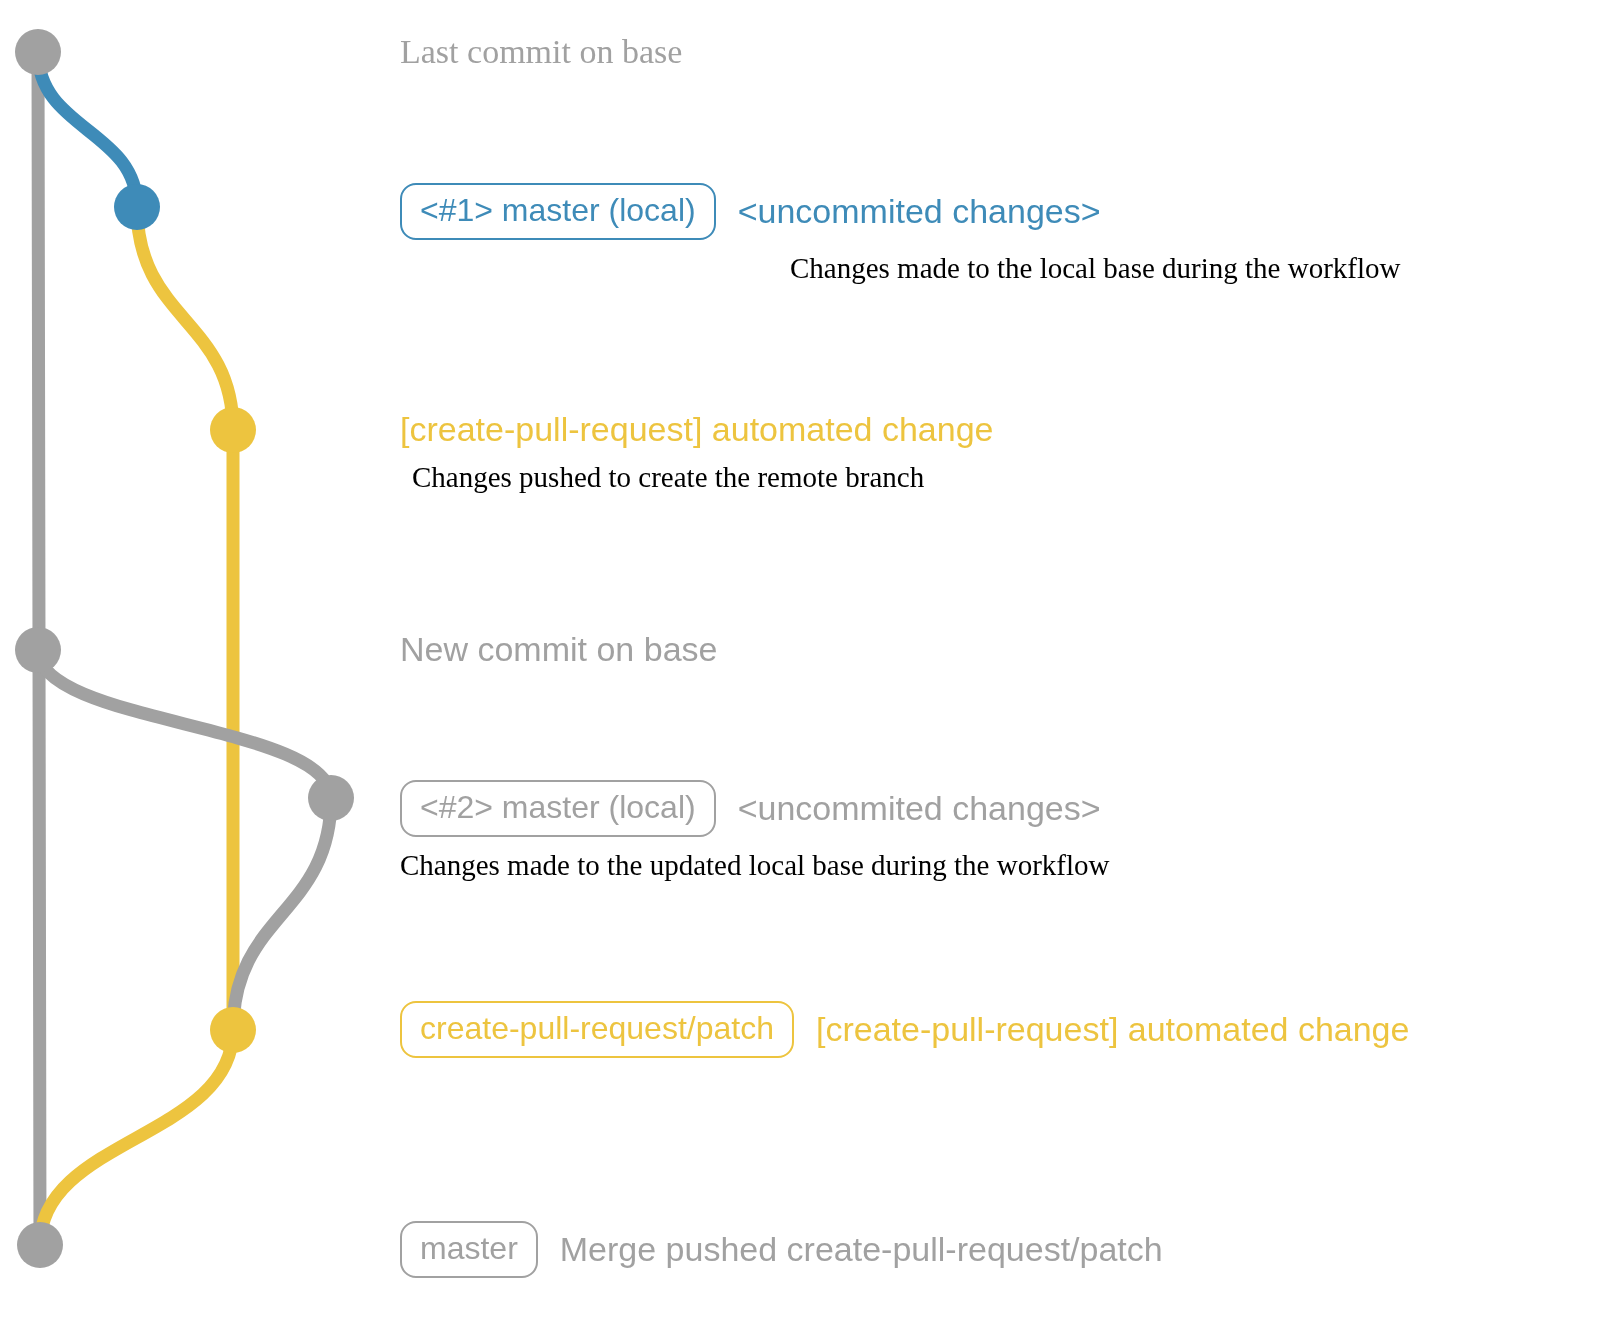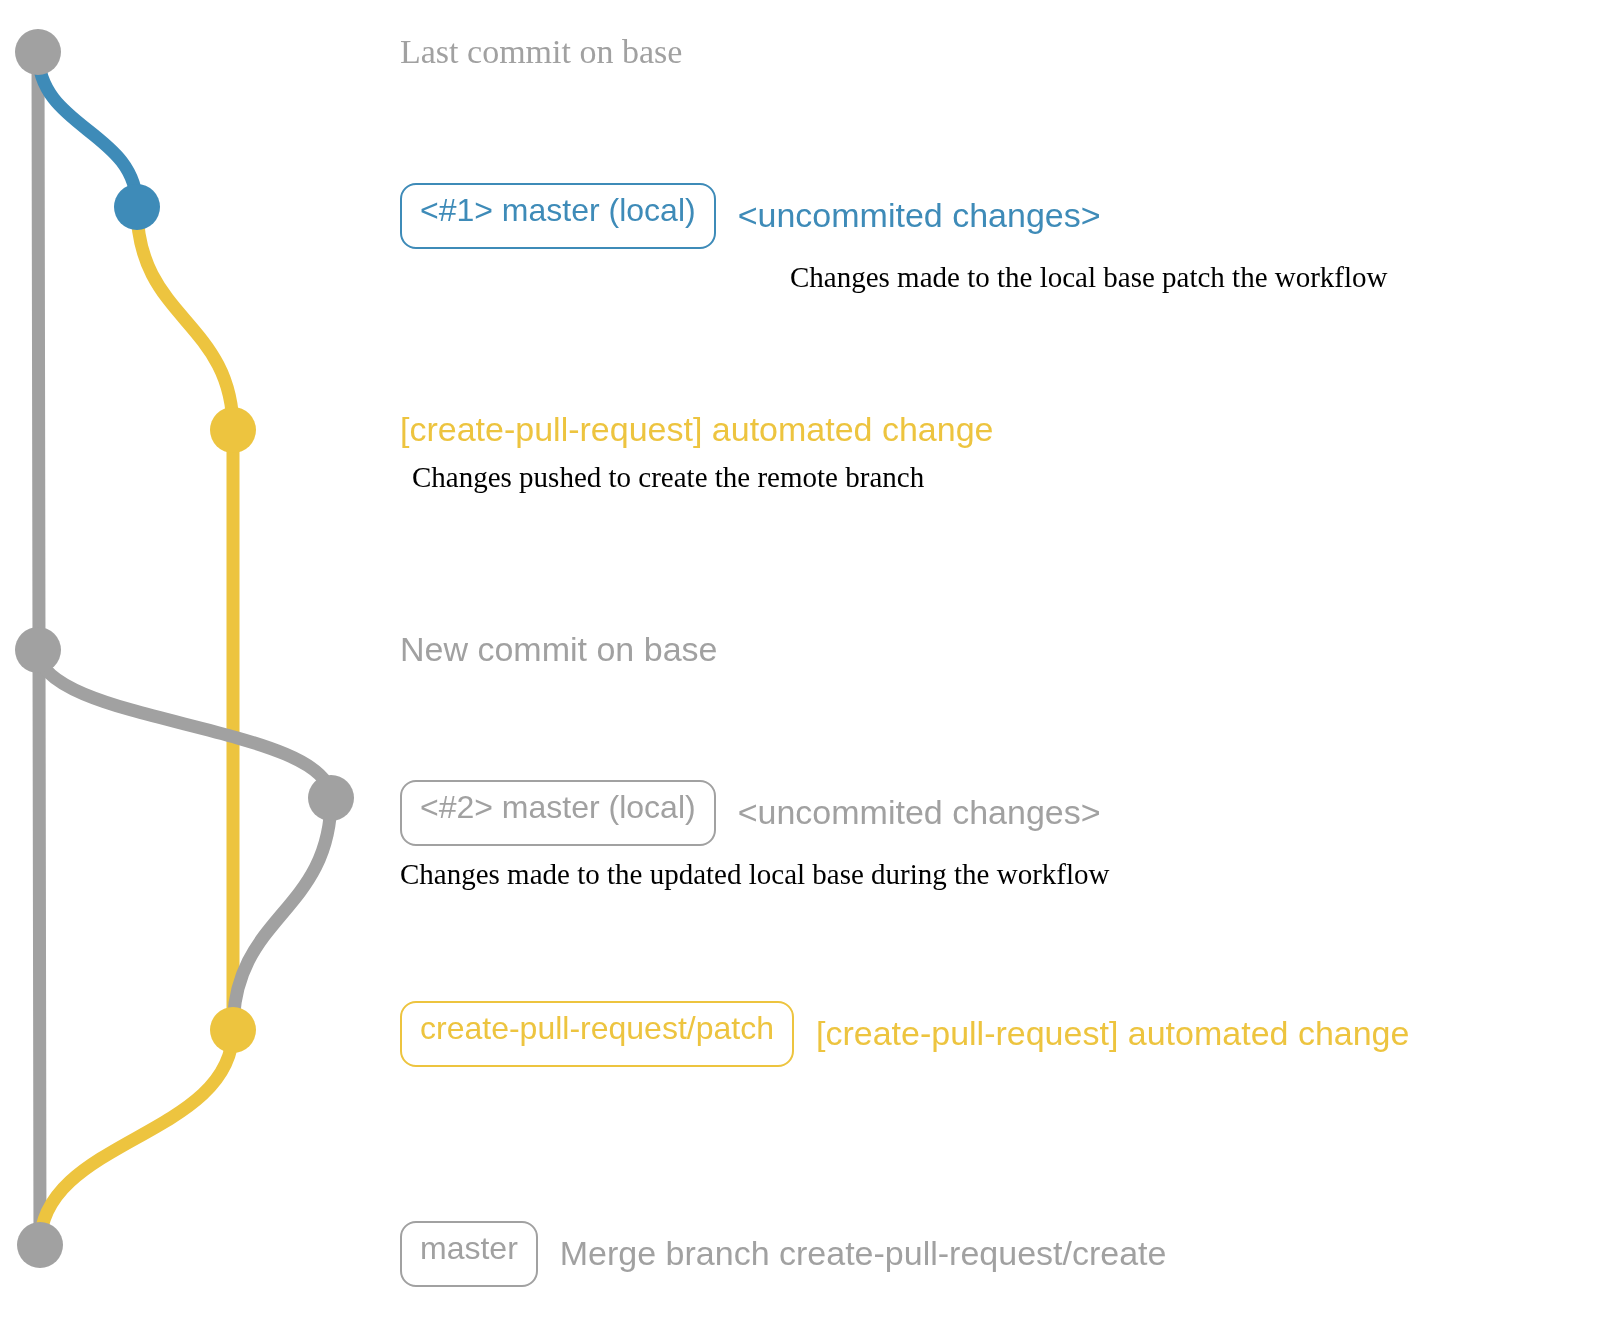--- a/index.html
+++ b/index.html
@@ -30,21 +30,21 @@
   .row { position: absolute; }
   .line {
     display: flex;
     align-items: center;
     gap: 22px;
   }
   .badge {
     display: inline-block;
     border: 2.5px solid currentColor;
     border-radius: 16px;
-    padding: 7px 18px 18px 18px;
+    padding: 7px 18px 9px 18px;
     font-size: 32px;
     line-height: 1.15;
     white-space: nowrap;
   }
   .label {
     font-size: 34px;
     white-space: nowrap;
   }
   .desc {
     font-family: "Liberation Serif", serif;
@@ -93,21 +93,21 @@
   <div class="line">
     <span class="label c-gray">Last commit on base</span>
   </div>
 </div>
 
 <div class="row" id="row-local1">
   <div class="line">
     <span class="badge c-blue">&lt;#1&gt; master (local)</span>
     <span class="label c-blue">&lt;uncommited changes&gt;</span>
   </div>
-  <div class="desc">Changes made to the local base patch the workflow</div>
+  <div class="desc">Changes made to the local base during the workflow</div>
 </div>
 
 <div class="row" id="row-push1">
   <div class="line">
     <span class="label c-yellow">[create-pull-request] automated change</span>
   </div>
   <div class="desc">Changes pushed to create the remote branch</div>
 </div>
 
 <div class="row" id="row-new">
@@ -127,15 +127,15 @@
 <div class="row" id="row-push2">
   <div class="line">
     <span class="badge c-yellow">create-pull-request/patch</span>
     <span class="label c-yellow">[create-pull-request] automated change</span>
   </div>
 </div>
 
 <div class="row" id="row-merge">
   <div class="line">
     <span class="badge c-gray">master</span>
-    <span class="label c-gray">Merge branch create-pull-request/create</span>
+    <span class="label c-gray">Merge pushed create-pull-request/patch</span>
   </div>
 </div>
 
 </body></html>

